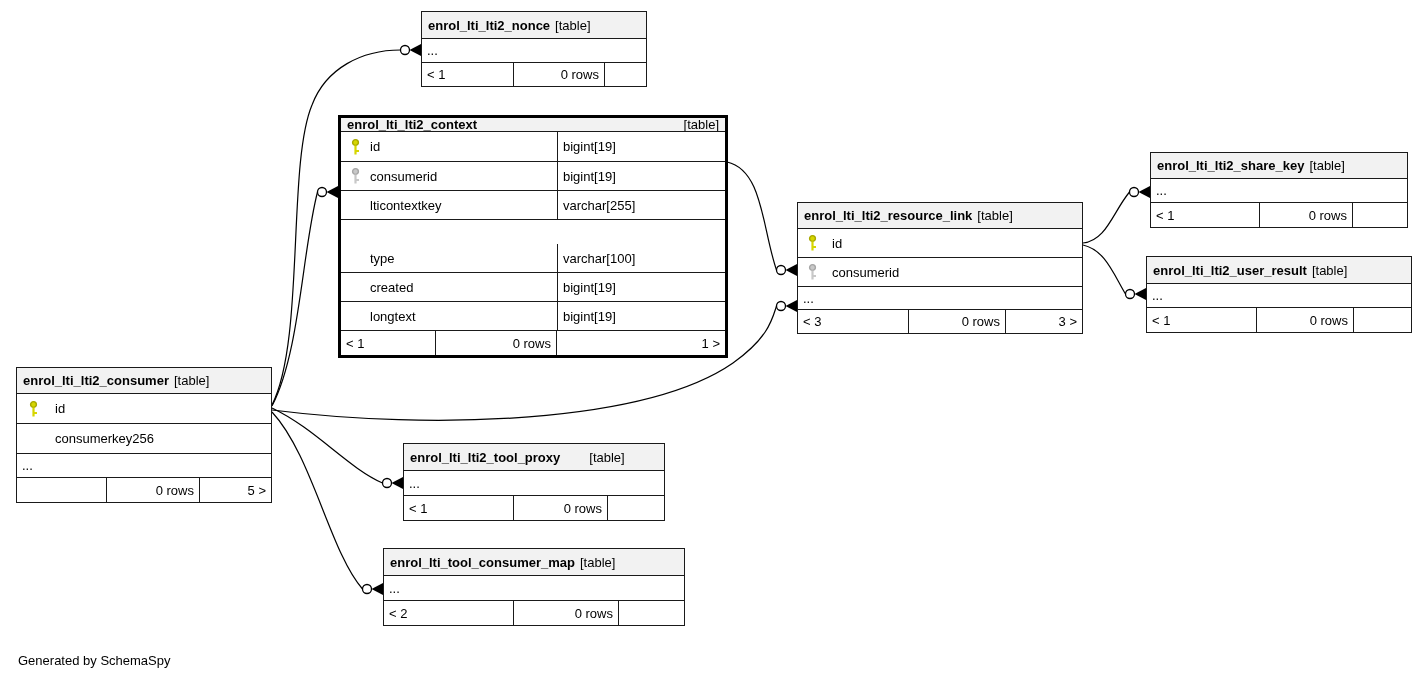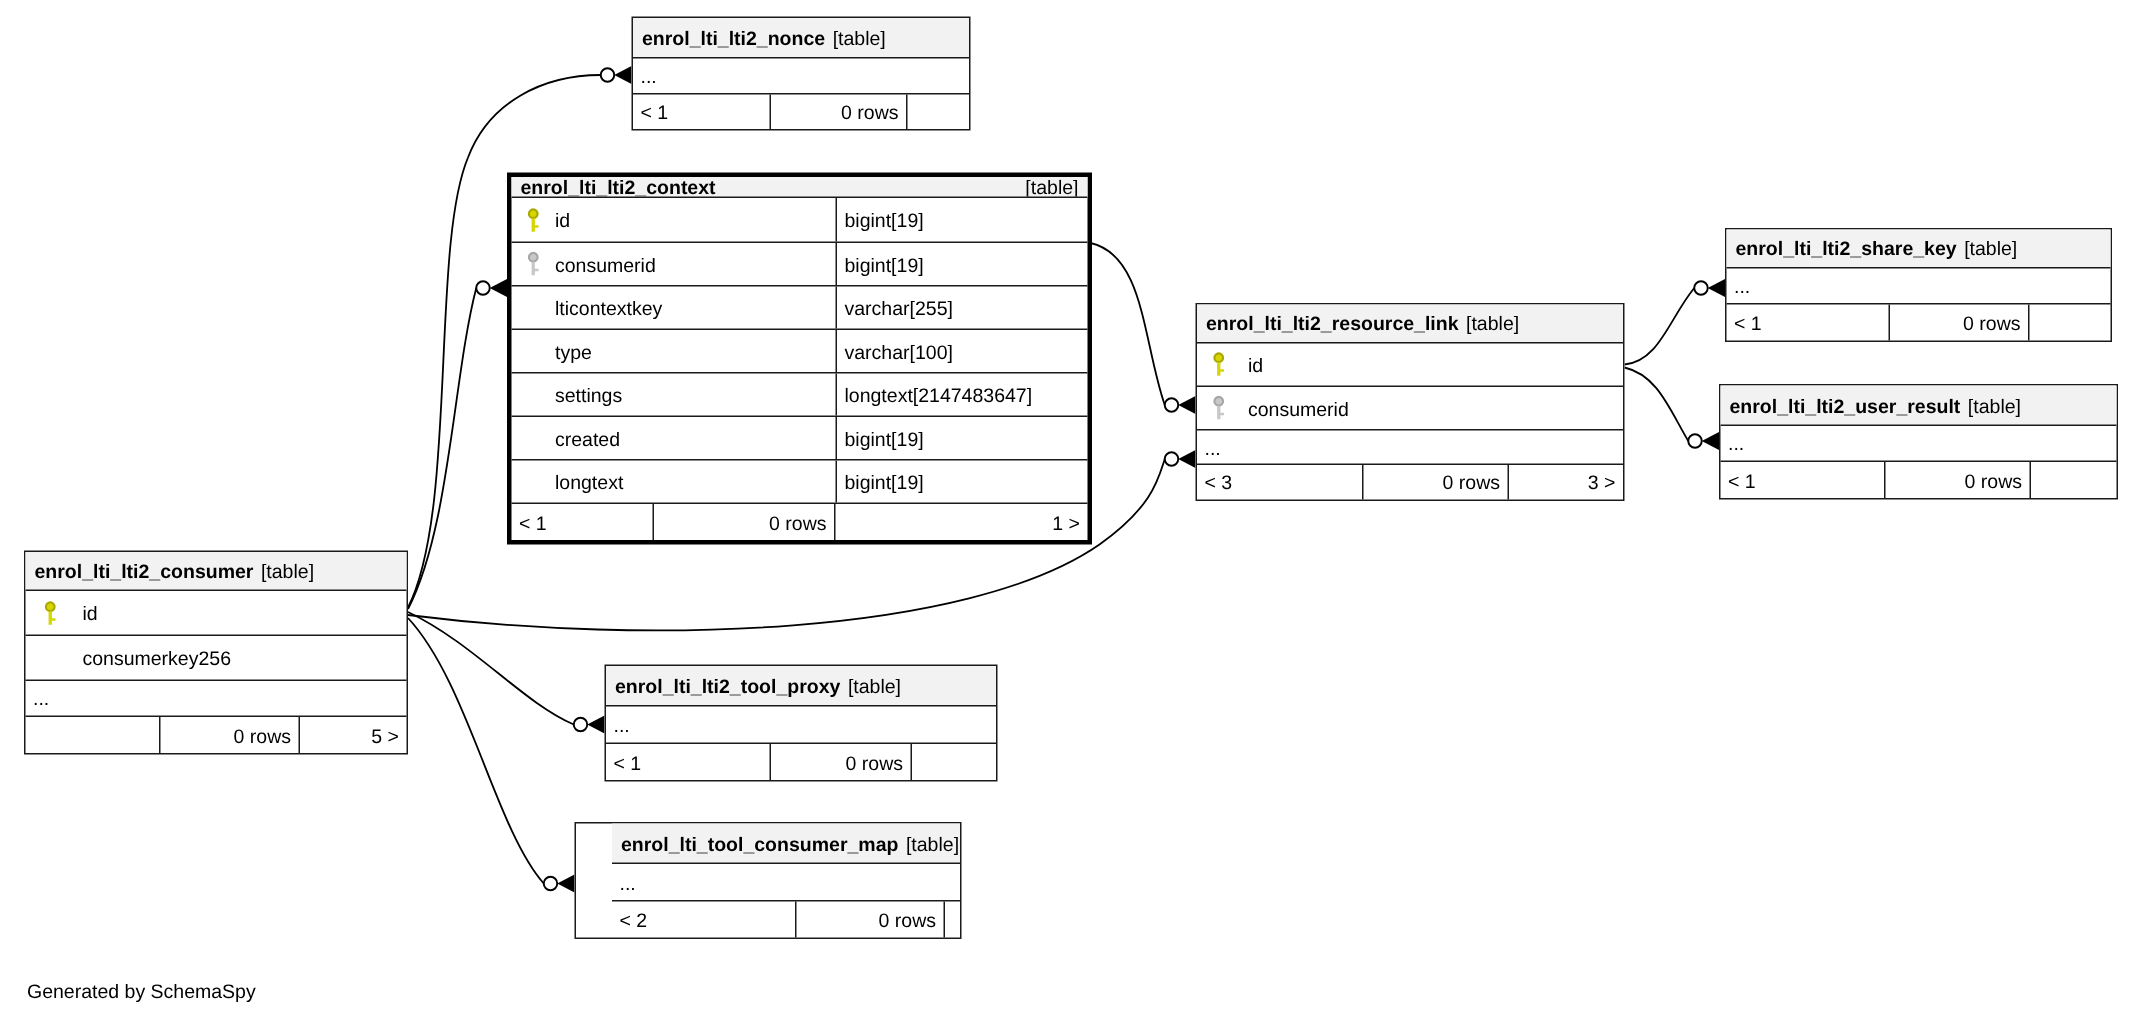--- a/index.html
+++ b/index.html
@@ -112,31 +112,25 @@
         <span>consumerid</span>
       </div>
       <div class="ctype">bigint[19]</div>
     </div>
     <div class="crow" style="height:29px;">
       <div class="cname" style="width:216px;">
           <span>lticontextkey</span>
         </div>
       <div class="ctype">varchar[255]</div>
     </div>
-    <div class="crow" style="height:29px;">
+    <div class="crow" style="height:29px;margin-top:24px;">
       <div class="cname" style="width:216px;">
           <span>type</span>
         </div>
       <div class="ctype">varchar[100]</div>
-    </div>
-    <div class="crow" style="height:29px;">
-      <div class="cname" style="width:216px;">
-          <span>settings</span>
-        </div>
-      <div class="ctype">longtext[2147483647]</div>
     </div>
     <div class="crow" style="height:29px;">
       <div class="cname" style="width:216px;">
           <span>created</span>
         </div>
       <div class="ctype">bigint[19]</div>
     </div>
     <div class="crow" style="height:29px;">
       <div class="cname" style="width:216px;">
           <span>longtext</span>
@@ -239,35 +233,35 @@
         <span>...</span>
       </div>
     <div class="tfoot" style="height:24px;">
       <span class="fc fl" style="width:90px;"></span>
       <span class="fc fm" style="width:93px;">0 rows</span>
       <span class="fc fr">5 &gt;</span>
     </div>
   </div>
 
   <div class="tbl" style="left:403px;top:443px;width:262px;">
-    <div class="thead" style="height:27px;">
+    <div class="thead" style="height:27px;gap:24px;">
       <span class="tname">enrol_lti_lti2_tool_proxy</span>
       <span class="ttag">[table]</span>
     </div>
     <div class="drow" style="height:25px;">
         <span>...</span>
       </div>
     <div class="tfoot" style="height:24px;">
       <span class="fc fl" style="width:110px;">&lt; 1</span>
       <span class="fc fm" style="width:94px;">0 rows</span>
       <span class="fc fr"></span>
     </div>
   </div>
 
-  <div class="tbl" style="left:383px;top:548px;width:258px;padding-left:24px;">
+  <div class="tbl" style="left:383px;top:548px;width:302px;">
     <div class="thead" style="height:27px;">
       <span class="tname">enrol_lti_tool_consumer_map</span>
       <span class="ttag">[table]</span>
     </div>
     <div class="drow" style="height:25px;">
         <span>...</span>
       </div>
     <div class="tfoot" style="height:24px;">
       <span class="fc fl" style="width:130px;">&lt; 2</span>
       <span class="fc fm" style="width:105px;">0 rows</span>

